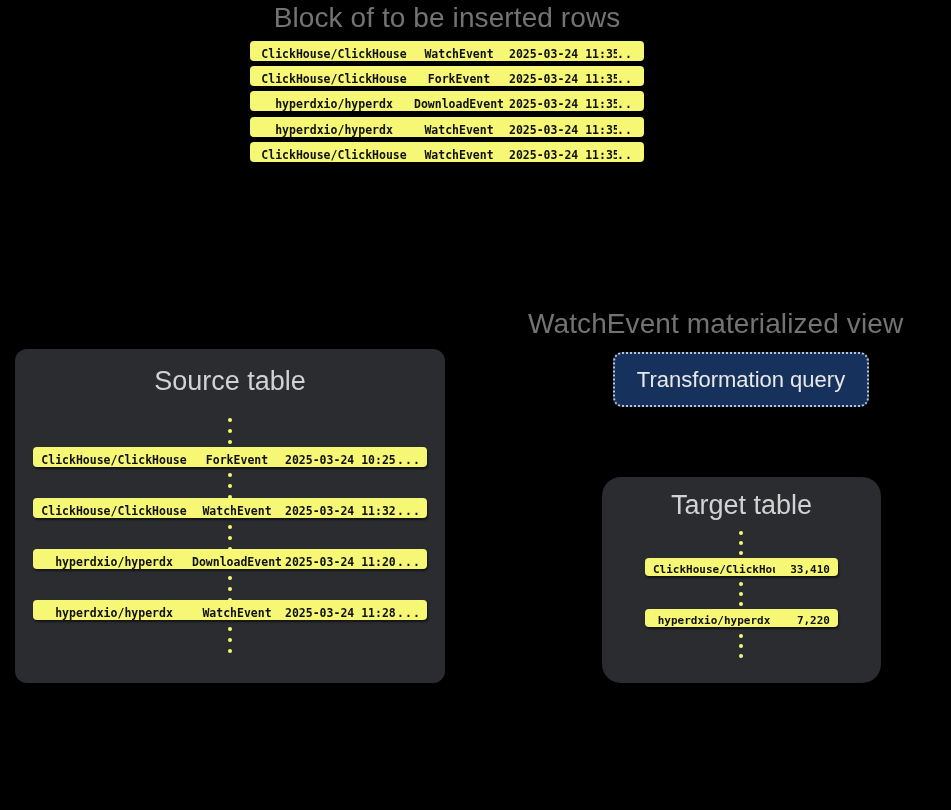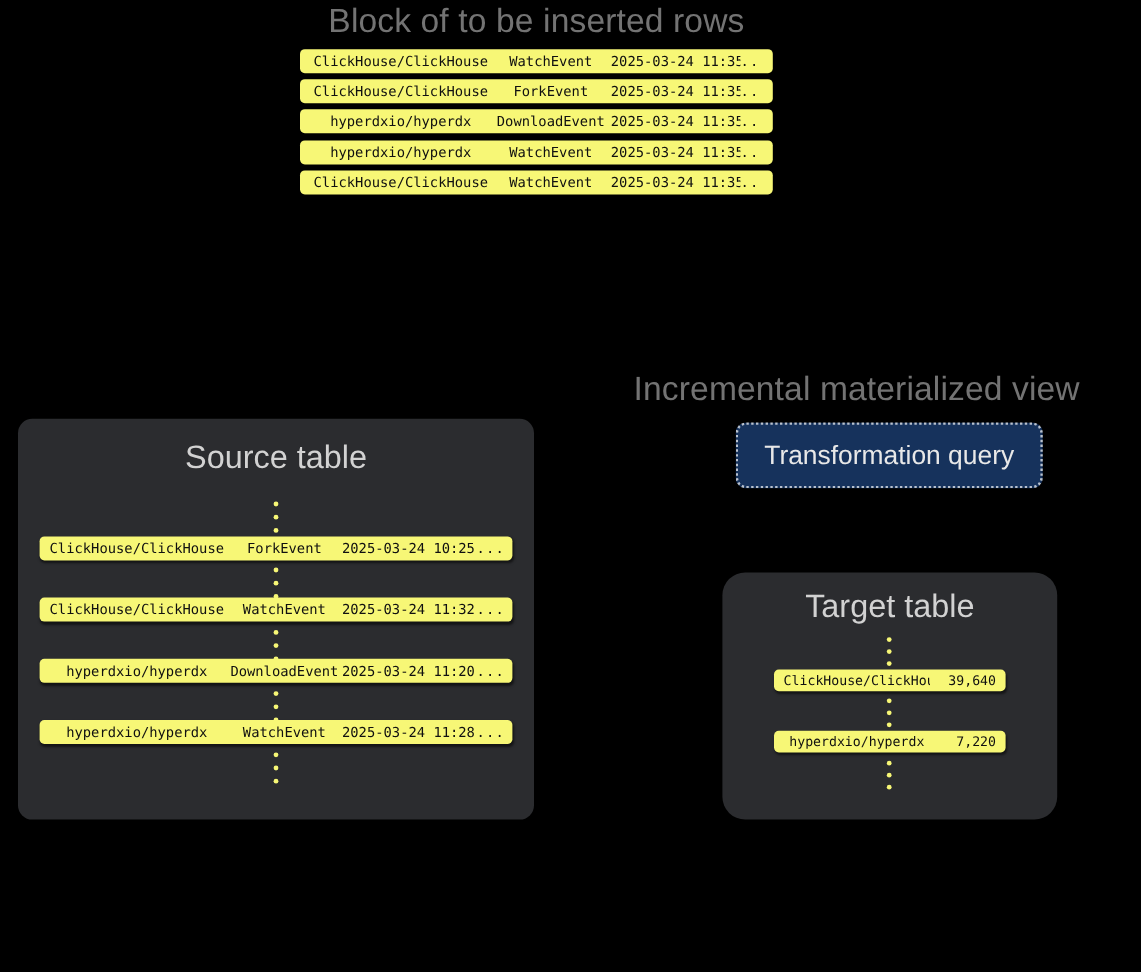--- a/index.html
+++ b/index.html
@@ -26,23 +26,23 @@
   }
 
   
   .row {
     position: absolute;
     background: #f7f776;
     border-radius: 4px;
     box-shadow: 1px 2px 2px rgba(0,0,0,0.55);
     color: #101010;
     font-family: "DejaVu Sans Mono", monospace;
-    font-weight: normal;
+    font-weight: bold;
     display: flex;
-    align-items: center;
+    align-items: flex-end;
     box-sizing: border-box;
   }
   .row .cell {
     white-space: pre;
     overflow: hidden;
   }
 
   
   #block-of-rows .row {
     left: 250px;
@@ -168,21 +168,21 @@
   </div>
 
   <div class="row" style="top:142px;">
     <span class="cell c-repo">ClickHouse/ClickHouse</span>
     <span class="cell c-event">WatchEvent</span>
     <span class="cell c-time">2025-03-24 11:35:54</span>
     <span class="cell c-more">...</span>
   </div>
 </div>
 
-<div class="heading" style="left:528px; top:308px;">Incremental materialized view</div>
+<div class="heading" style="left:528px; top:308px;">WatchEvent materialized view</div>
 
 <div id="transformation-query">
   <span>Transformation query</span>
 </div>
 
 <div class="card" id="source-card" style="left:15px; top:349px; width:430px; height:334px;">
 
   <div class="card-title" style="top:17px;">Source table</div>
 
   <div class="vdots" style="left:210px; top:69px; height:26px;">
@@ -249,21 +249,21 @@
   <div class="card-title" style="top:13px;">Target table</div>
 
   <div class="vdots" style="left:134px; top:54px; height:24px;">
     <i></i>
       <i></i>
       <i></i>
   </div>
 
   <div class="row" style="top:81px;">
     <span class="cell c-repo">ClickHouse/ClickHouse</span>
-    <span class="cell c-count">39,640</span>
+    <span class="cell c-count">33,410</span>
   </div>
 
   <div class="vdots" style="left:134px; top:105px; height:24px;">
     <i></i>
       <i></i>
       <i></i>
   </div>
 
   <div class="row" style="top:132px;">
     <span class="cell c-repo">hyperdxio/hyperdx</span>

